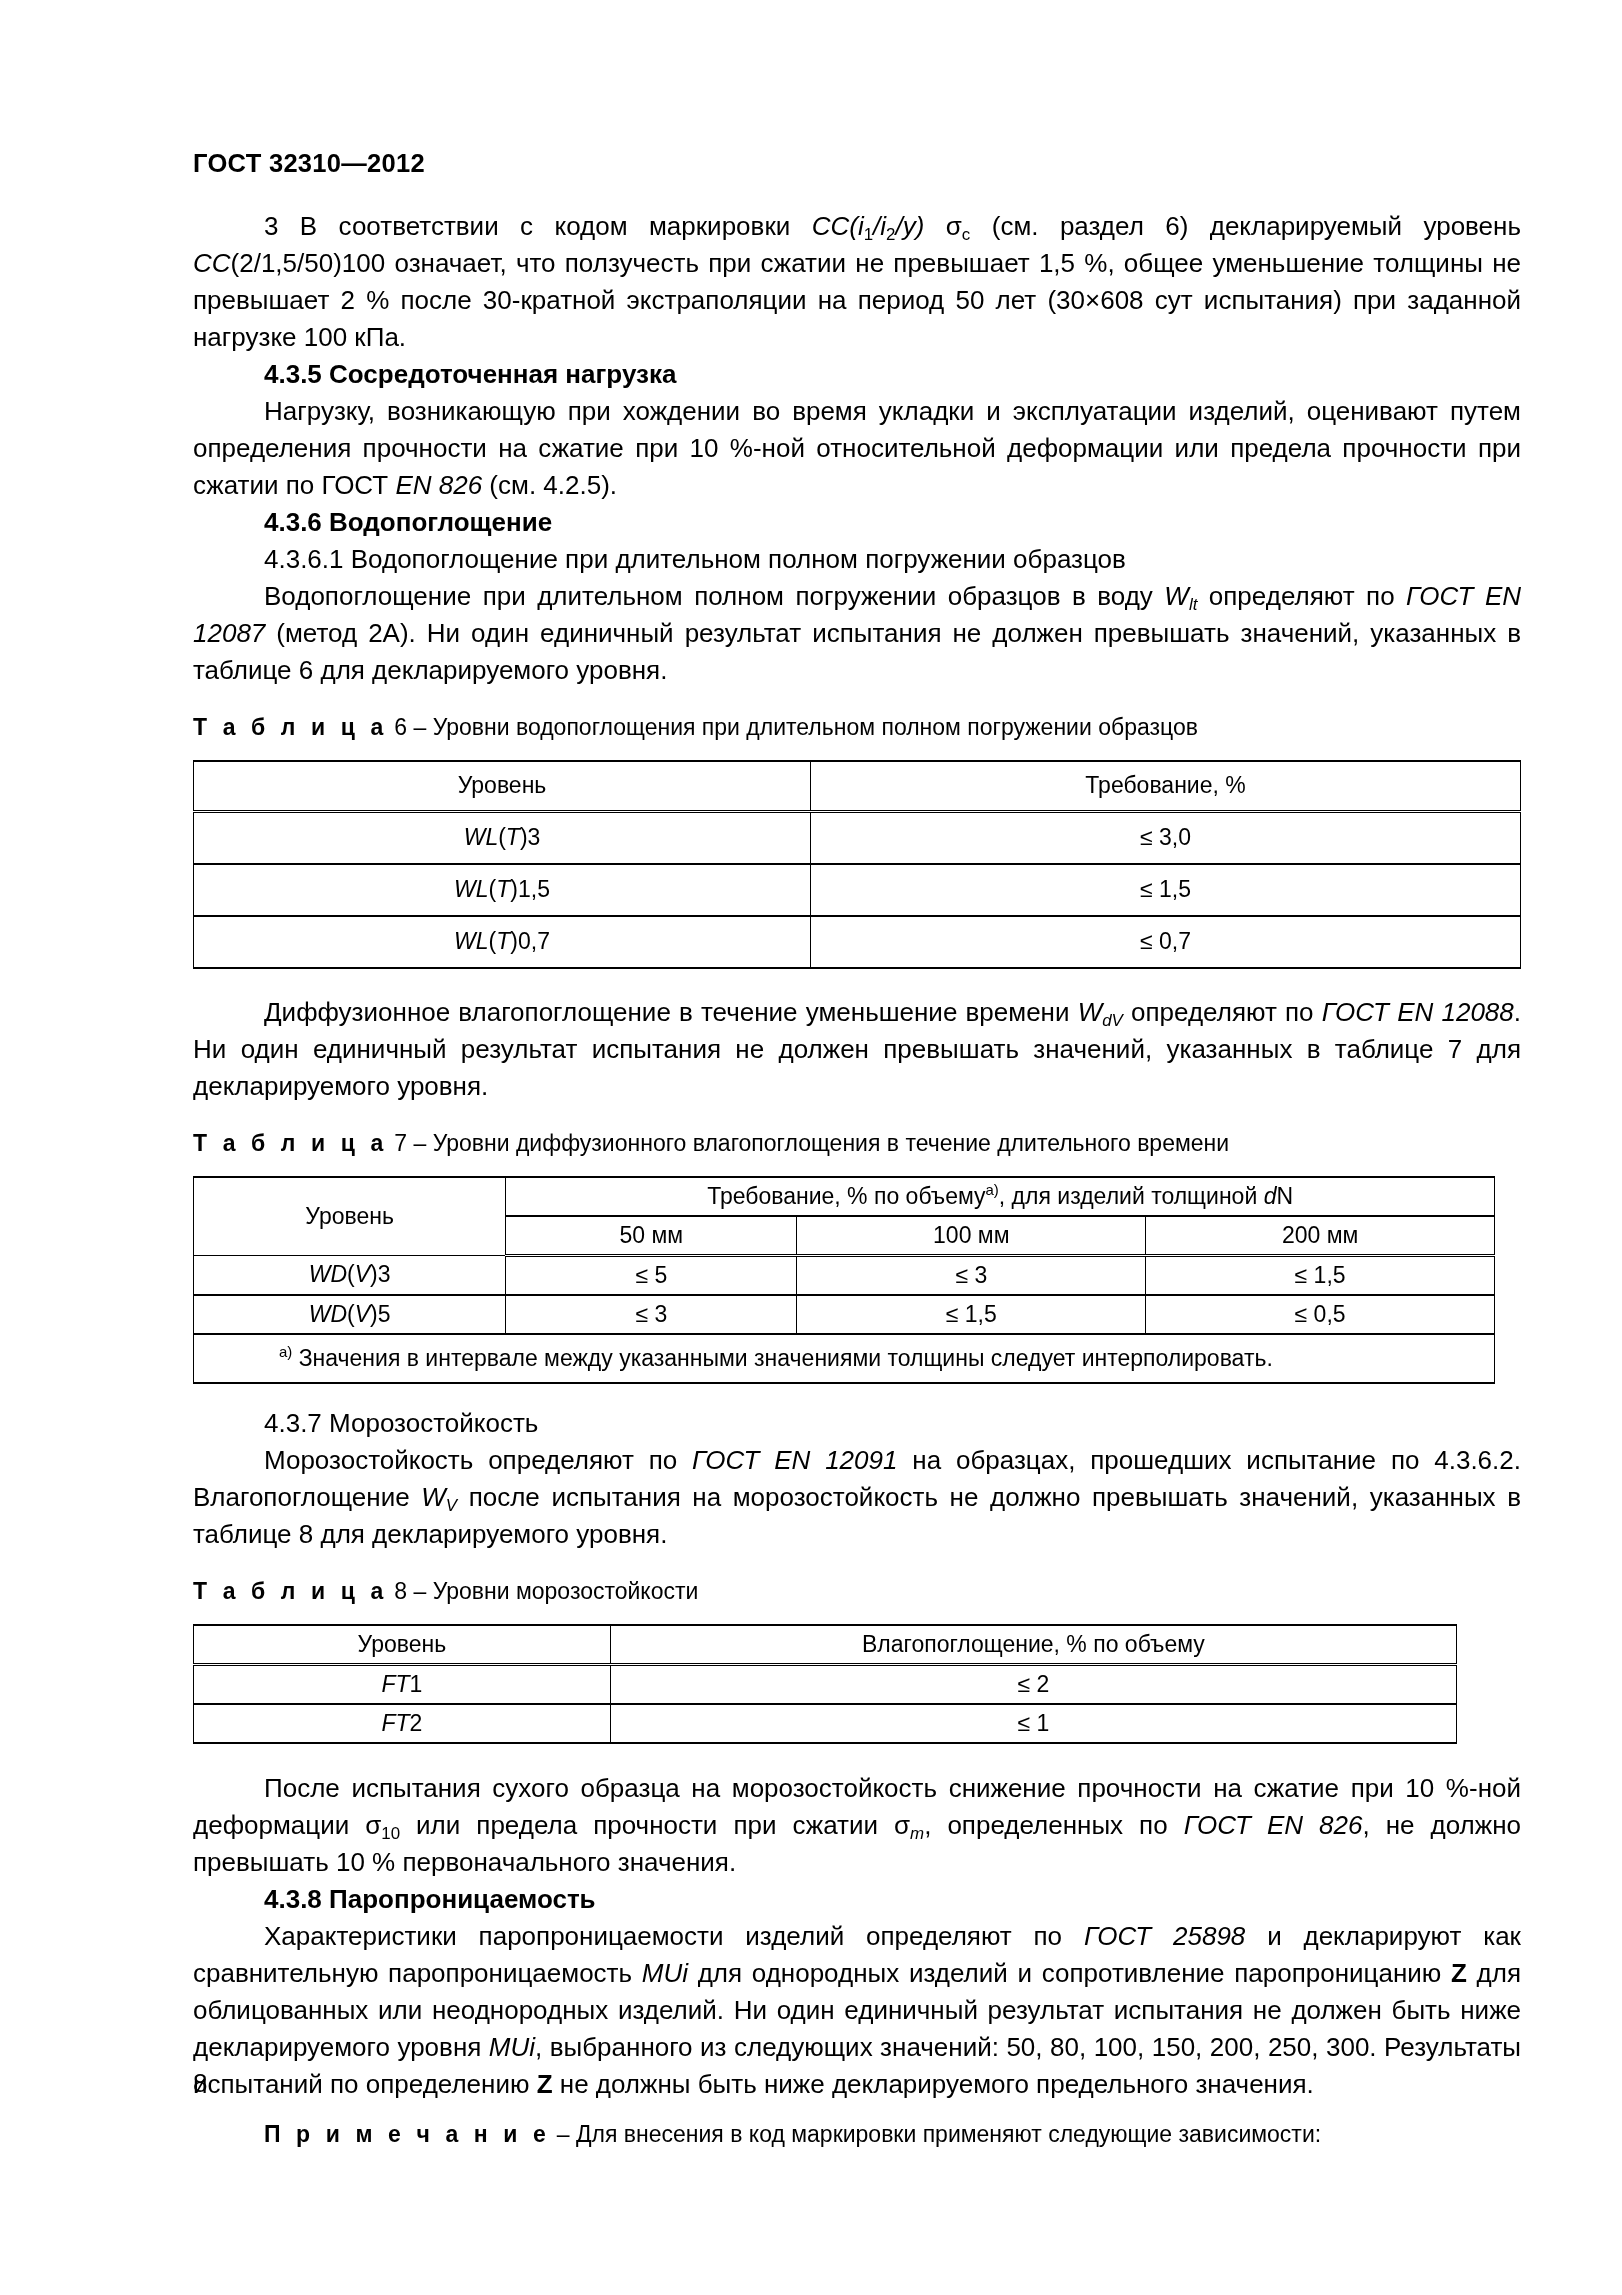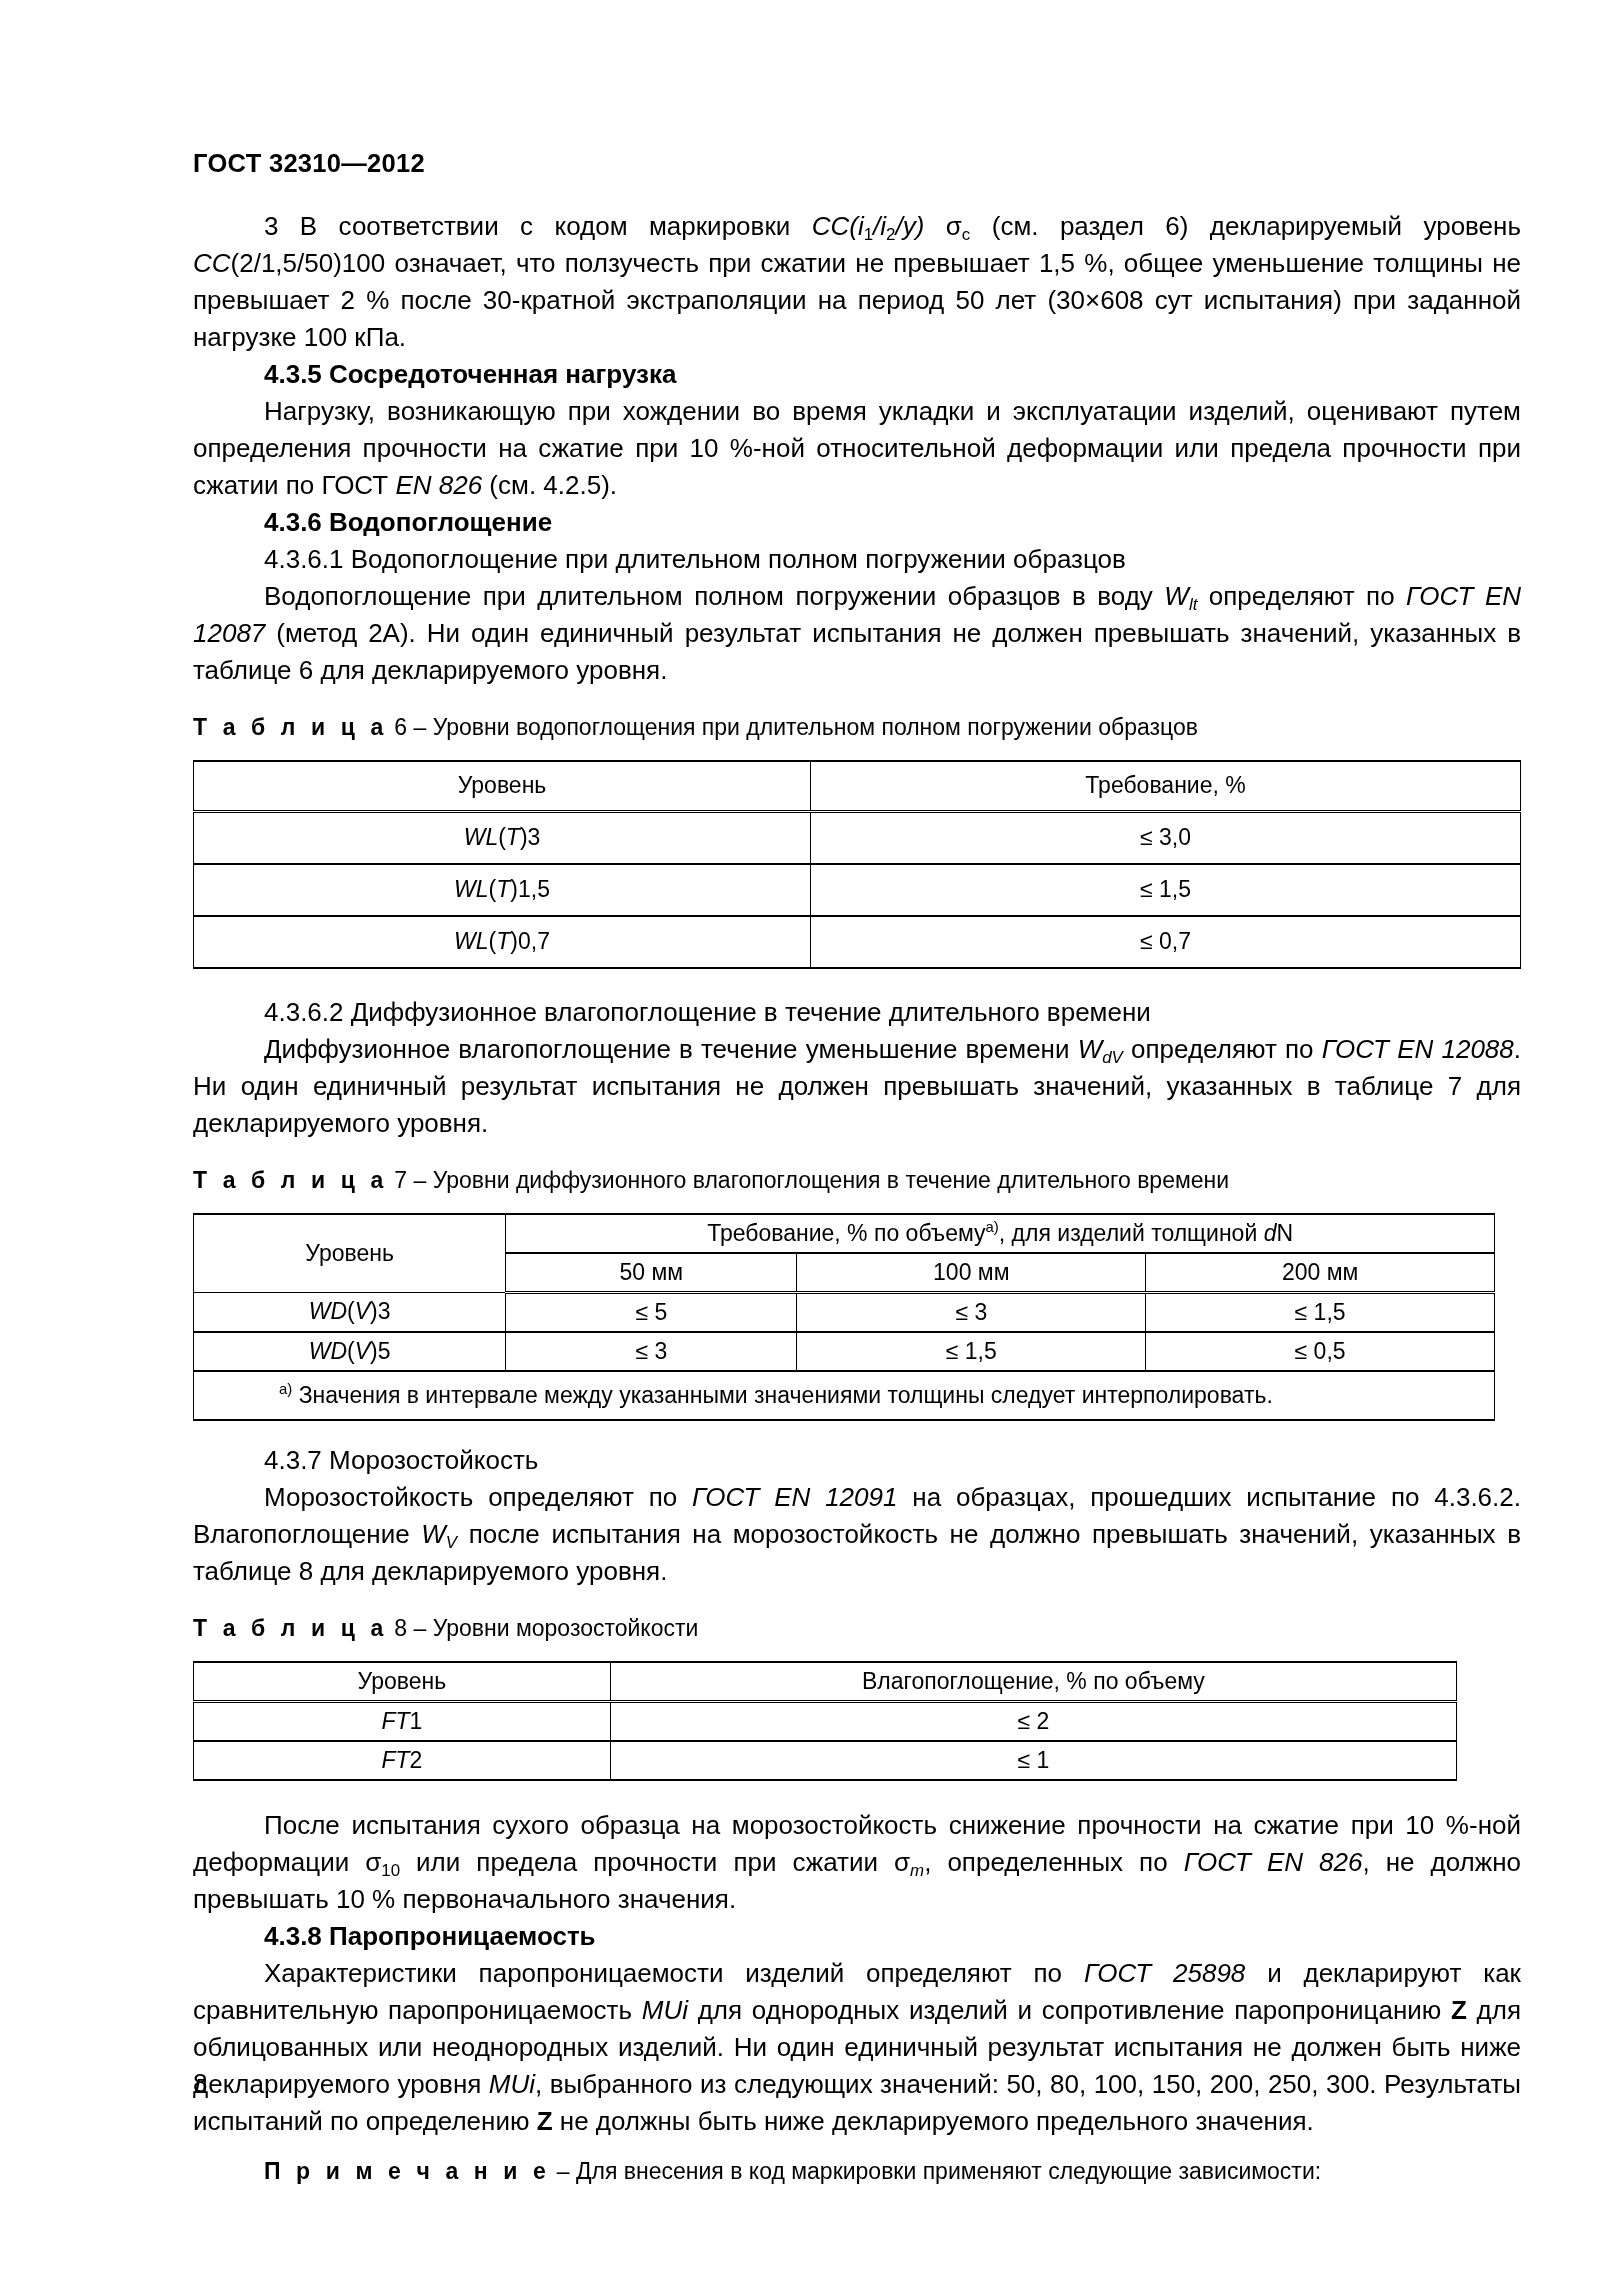--- a/index.html
+++ b/index.html
@@ -72,21 +72,20 @@
       <td><i>WL</i><span>(</span><i>T</i><span>)1,5</span></td>
       <td>≤ 1,5</td>
     </tr>
     <tr class="r">
       <td><i>WL</i><span>(</span><i>T</i><span>)0,7</span></td>
       <td>≤ 0,7</td>
     </tr>
   </tbody>
     </table>
 
-  <p class="ind">4.3.6.2 Диффузионное влагопоглощение в течение длительного времени</p>
   <p class="ind"><span>Диффузионное влагопоглощение в течение уменьшение времени </span><i>W</i><sub><i>dV</i></sub><span> определяют по </span><i>ГОСТ EN 12088</i><span>. Ни один единичный результат испытания не должен превышать значений, указанных в таблице 7 для декларируемого уровня.</span></p>
 
   <p class="cap"><span class="sp">Т а б л и ц а</span><span> 7 – Уровни диффузионного влагопоглощения в течение длительного времени</span></p>
   <table class="t7">
     <tbody>
         <tr class="top h1">
       <td class="lvl" rowspan="2">Уровень</td>
       <td class="span" colspan="3"><span>Требование, % по объему</span><sup>а)</sup><span>, для изделий толщиной </span><i>d</i><span>N</span></td>
     </tr>
     <tr class="sub">

